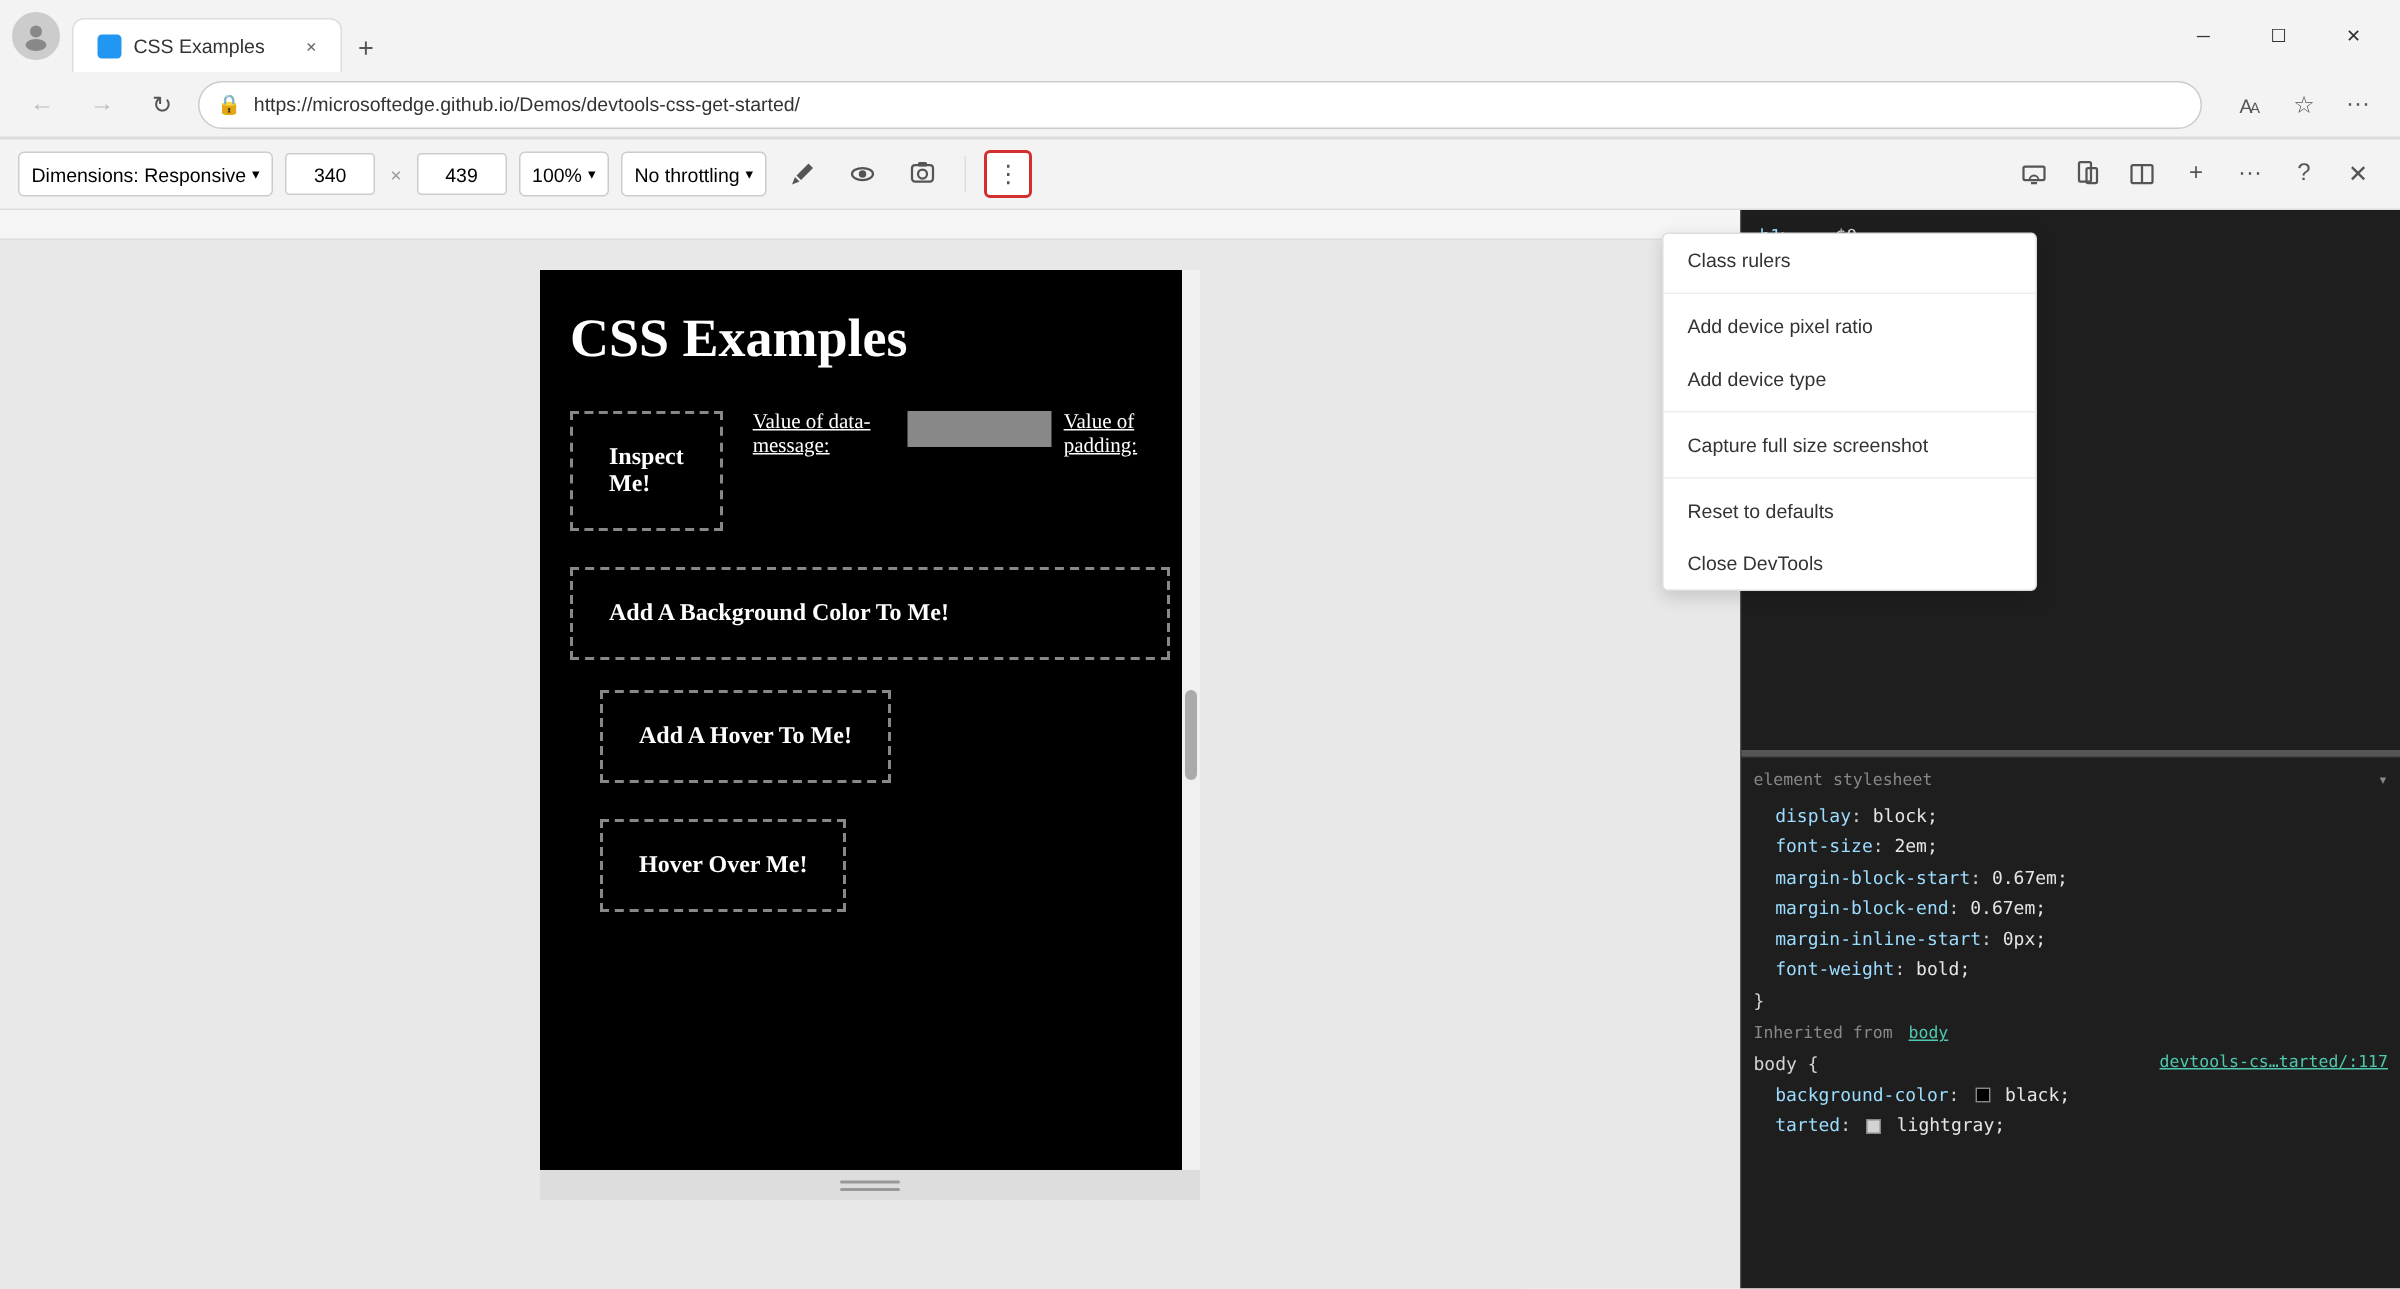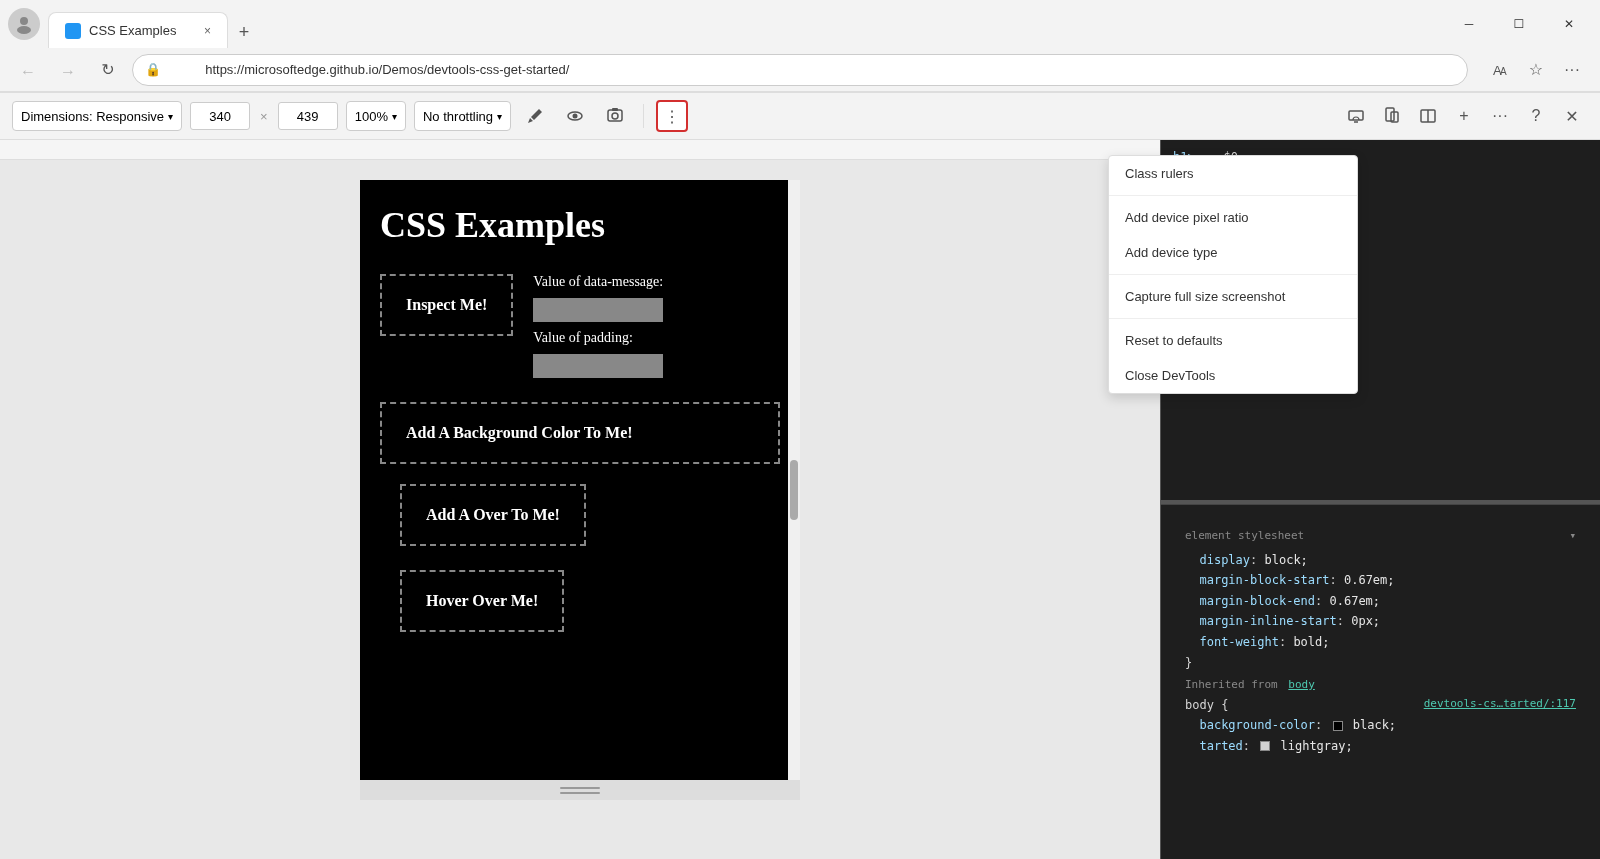--- a/index.html
+++ b/index.html
@@ -18,21 +18,21 @@
     .tab-add { width: 32px; height: 32px; display: flex; align-items: center; justify-content: center; cursor: pointer; font-size: 18px; color: #555; }
     .title-bar-controls { display: flex; gap: 4px; margin-left: auto; }
     .win-btn { width: 46px; height: 32px; display: flex; align-items: center; justify-content: center; cursor: pointer; font-size: 12px; color: #333; }
 
     
     .address-bar { height: 44px; background: #f3f3f3; display: flex; align-items: center; padding: 0 12px; gap: 8px; border-bottom: 1px solid #ddd; }
     .nav-btn { width: 32px; height: 32px; display: flex; align-items: center; justify-content: center; cursor: pointer; border-radius: 4px; color: #555; font-size: 16px; }
     .nav-btn.disabled { color: #bbb; cursor: default; }
     .url-bar { flex: 1; height: 32px; background: white; border: 1px solid #ccc; border-radius: 16px; display: flex; align-items: center; padding: 0 12px; gap: 8px; font-size: 13px; color: #333; }
     .url-lock { color: #555; font-size: 13px; }
-    .url-text { flex: 1; margin-left: 36px; }
+    .url-text { flex: 1; }
     .browser-actions { display: flex; gap: 4px; margin-left: 8px; }
     .browser-action-btn { width: 32px; height: 32px; display: flex; align-items: center; justify-content: center; cursor: pointer; border-radius: 4px; color: #555; }
 
     
     .devtools-toolbar { height: 48px; background: #f3f3f3; display: flex; align-items: center; padding: 0 12px; gap: 8px; border-bottom: 1px solid #ddd; border-top: 1px solid #ddd; }
     .toolbar-group { display: flex; align-items: center; gap: 6px; }
     .toolbar-select { display: flex; align-items: center; gap: 4px; padding: 4px 8px; border: 1px solid #ccc; border-radius: 4px; background: white; font-size: 13px; cursor: pointer; height: 30px; }
     .toolbar-input { width: 60px; height: 28px; border: 1px solid #ccc; border-radius: 3px; text-align: center; font-size: 13px; background: white; }
     .toolbar-x { color: #999; font-size: 13px; padding: 0 4px; }
     .toolbar-icon-btn { width: 32px; height: 32px; display: flex; align-items: center; justify-content: center; cursor: pointer; border-radius: 4px; color: #555; font-size: 16px; }
@@ -53,37 +53,37 @@
     .scrollbar-thumb { width: 8px; margin: 2px; height: 60px; background: #aaa; border-radius: 4px; margin-top: 280px; }
     .bottom-bar { height: 20px; background: #ddd; display: flex; align-items: center; justify-content: center; }
     .bottom-bar-lines { display: flex; flex-direction: column; gap: 3px; }
     .bottom-line { width: 40px; height: 2px; background: #999; border-radius: 1px; }
 
     
     .page-title { font-size: 36px; font-weight: bold; padding: 24px 20px 16px; font-family: 'Georgia', serif; }
     .page-section { padding: 12px 20px; display: flex; gap: 20px; align-items: flex-start; }
     .inspect-box { border: 2px dashed #888; padding: 20px 24px; display: inline-block; }
     .inspect-label { font-size: 16px; font-weight: bold; font-family: 'Georgia', serif; }
-    .data-section { display: flex; flex-direction: column; gap: 8px; }
+    .data-section { display: flex; flex-direction: row; gap: 8px; text-decoration: underline; }
     .data-label { font-size: 14px; font-family: 'Georgia', serif; }
     .data-input { width: 130px; height: 24px; background: #888; border: none; display: block; }
     .color-btn-box { margin: 12px 20px; border: 2px dashed #888; padding: 20px 24px; }
     .color-btn-label { font-size: 16px; font-weight: bold; font-family: 'Georgia', serif; text-align: left; }
     .class-btn-box { margin: 8px 20px; border: 2px dashed #888; padding: 20px 24px; display: inline-block; }
     .hover-btn-box { margin: 8px 20px; border: 2px dashed #888; padding: 20px 24px; display: inline-block; }
 
     
     .devtools-panel { width: 440px; background: #1e1e1e; display: flex; flex-direction: column; border-left: 1px solid #555; }
 
     
     .devtools-top { flex: 0 0 360px; background: #1e1e1e; padding: 8px; font-size: 12px; font-family: 'Consolas', monospace; color: #ccc; overflow: hidden; position: relative; }
     .html-line { line-height: 1.6; white-space: nowrap; }
 
     
-    .devtools-bottom { flex: 1; background: #1e1e1e; padding: 24px; font-size: 12px; font-family: 'Consolas', monospace; color: #ccc; overflow: hidden; border-top: 1px solid #444; }
+    .devtools-bottom { flex: 1; background: #1e1e1e; padding: 8px; font-size: 12px; font-family: 'Consolas', monospace; color: #ccc; overflow: hidden; border-top: 1px solid #444; }
     .css-line { line-height: 1.7; }
     .css-prop { color: #9cdcfe; }
     .css-value { color: #e5e5e5; }
     .css-inherited { color: #888; font-size: 11px; margin-top: 8px; }
 
     
     .dropdown-overlay { position: absolute; top: 155px; left: 1108px; width: 250px; background: white; border: 1px solid #ddd; box-shadow: 0 4px 12px rgba(0,0,0,0.15); z-index: 100; border-radius: 4px; overflow: hidden; }
     .dropdown-item { padding: 10px 16px; font-size: 13px; color: #333; cursor: pointer; display: flex; align-items: center; }
     .dropdown-item.disabled { color: #aaa; cursor: default; }
     .dropdown-item.highlighted { background: #e8f0fe; border: 2px solid #d32f2f; }
@@ -233,21 +233,21 @@
               <div class="data-input"></div>
               <span class="data-label">Value of padding:</span>
               <div class="data-input"></div>
             </div>
           </div>
           <div class="color-btn-box">
             <div class="color-btn-label">Add A Background Color To Me!</div>
           </div>
           <div style="padding: 0 20px; display: inline-block;">
             <div class="class-btn-box">
-              <div class="color-btn-label">Add A Over To Me!</div>
+              <div class="color-btn-label">Add A Hover To Me!</div>
             </div>
           </div>
           <div style="padding: 8px 20px; display: inline-block;">
             <div class="hover-btn-box">
               <div class="color-btn-label">Hover Over Me!</div>
             </div>
           </div>
           <div class="device-scrollbar" style="position:absolute;right:0;top:0;width:12px;height:100%;background:#f0f0f0;">
             <div class="scrollbar-thumb"></div>
           </div>
@@ -292,20 +292,24 @@
       <div class="devtools-bottom">
         <div style="display:flex; align-items:center; justify-content:space-between; margin-bottom:8px;">
           <span style="color:#888; font-size:11px;">element stylesheet</span>
           <span style="color:#888; font-size:11px; cursor:pointer;">▾</span>
         </div>
         <div class="css-line">
           &nbsp;&nbsp;<span class="css-prop">display</span>:
           <span class="css-value"> block;</span>
         </div>
         <div class="css-line">
+          &nbsp;&nbsp;<span class="css-prop">font-size</span>:
+          <span class="css-value"> 2em;</span>
+        </div>
+        <div class="css-line">
           &nbsp;&nbsp;<span class="css-prop">margin-block-start</span>:
           <span class="css-value"> 0.67em;</span>
         </div>
         <div class="css-line">
           &nbsp;&nbsp;<span class="css-prop">margin-block-end</span>:
           <span class="css-value"> 0.67em;</span>
         </div>
         <div class="css-line">
           &nbsp;&nbsp;<span class="css-prop">margin-inline-start</span>:
           <span class="css-value"> 0px;</span>

